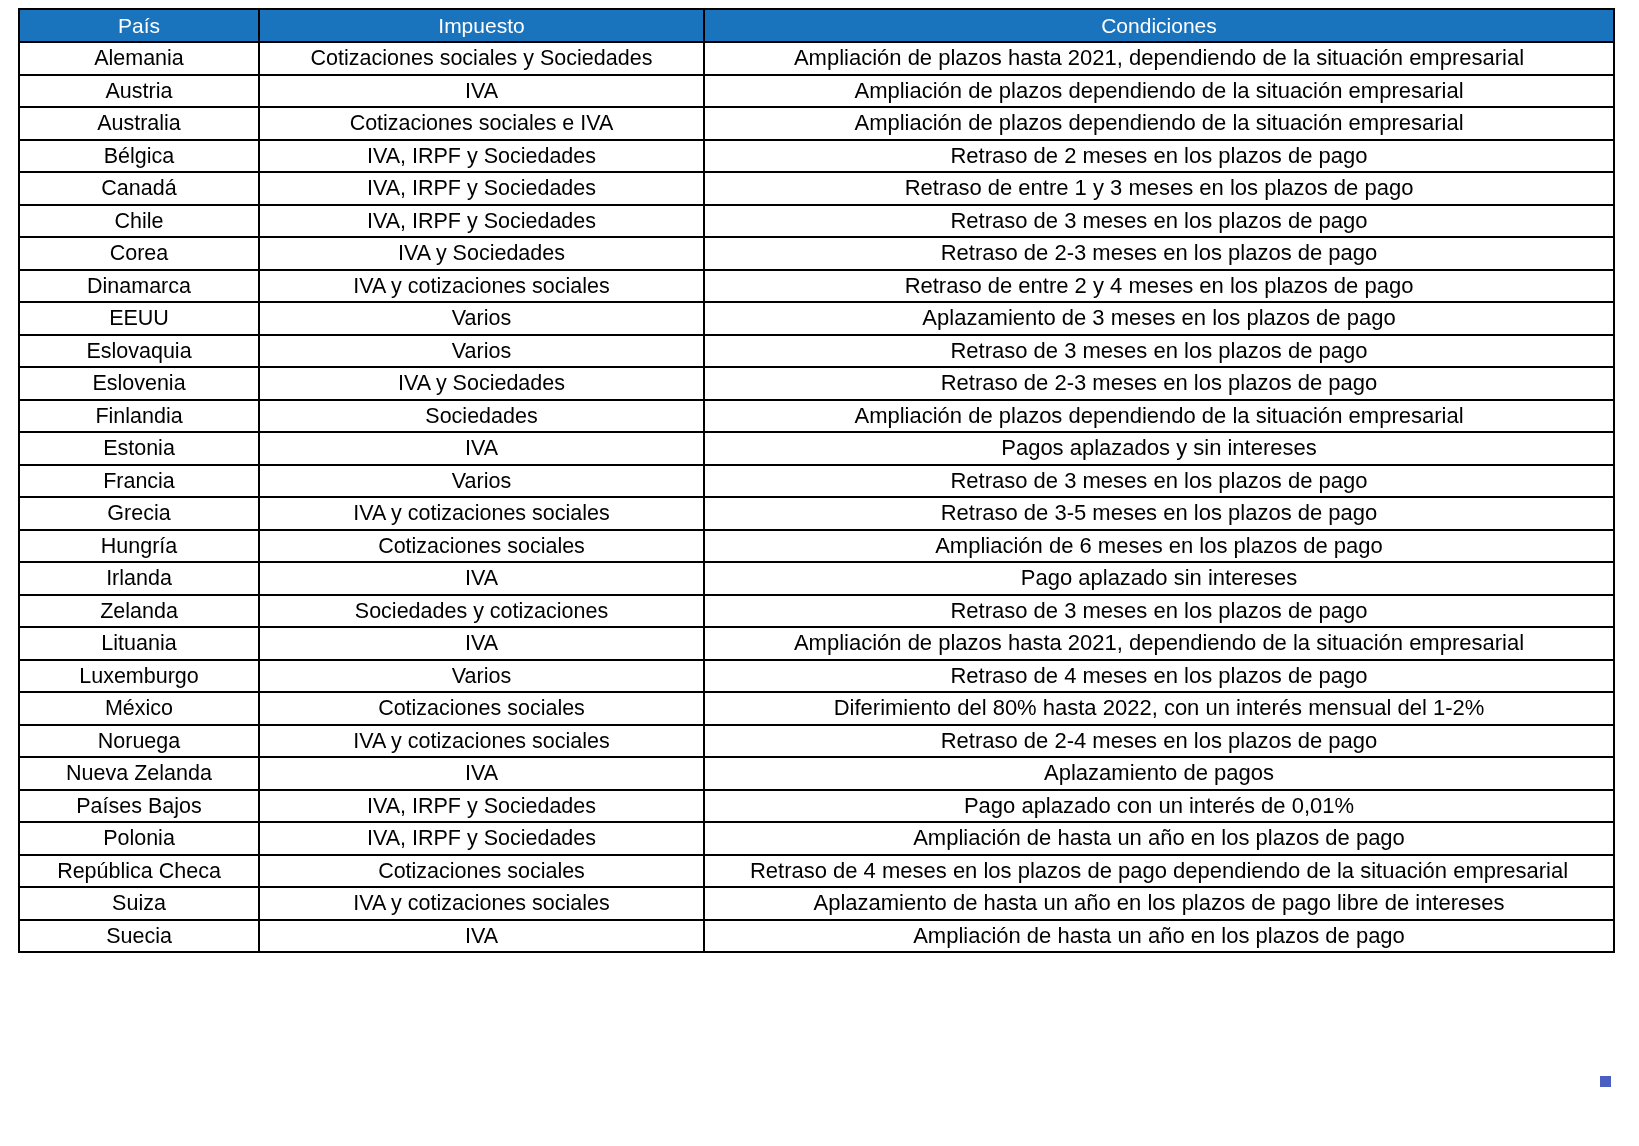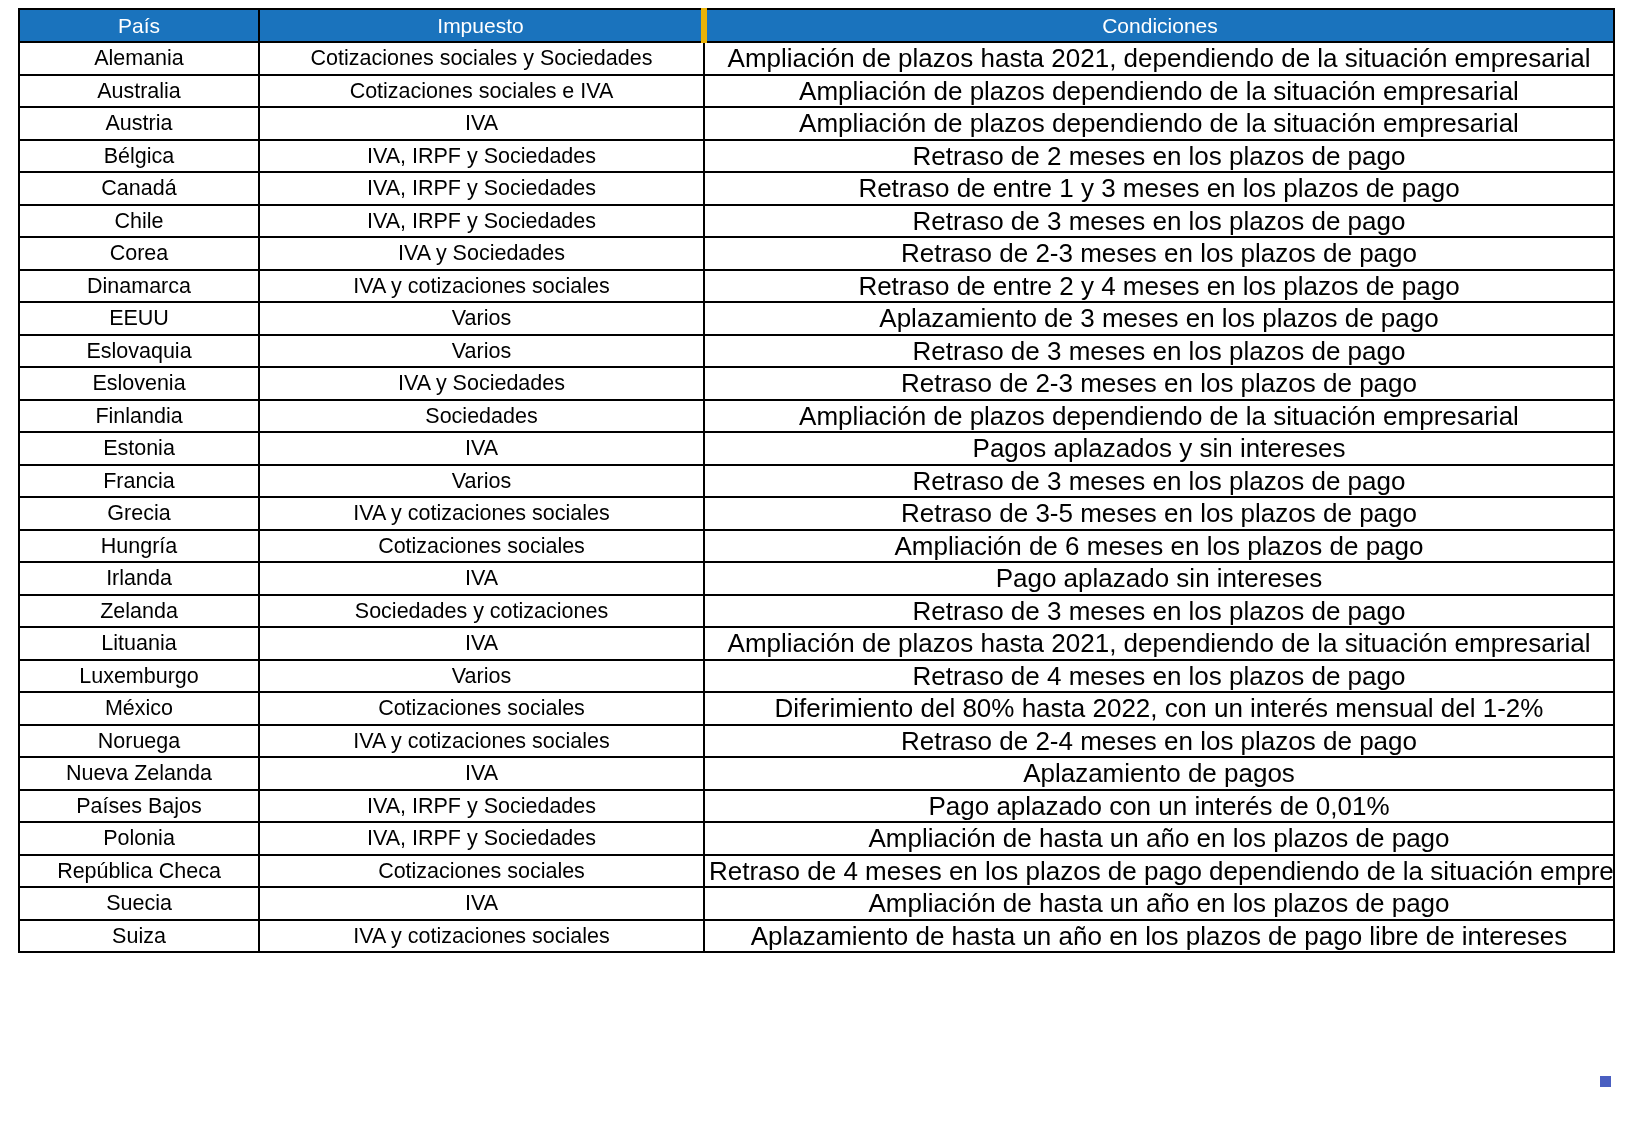--- a/index.html
+++ b/index.html
@@ -42,31 +42,31 @@
     background: #1A73BD;
     color: #ffffff;
     font-weight: normal;
     font-size: 21px;
     height: 31px;
     line-height: 31px;
     border-top: 2px solid #000000;
     border-bottom: 2px solid #000000;
   }
   table.tax-table thead th.gap-left {
-    border-left: 6px solid #eab308;
+    border-left: 2px solid #eab308;
   }
   table.tax-table tbody td {
     background: #ffffff;
     color: #000000;
     font-size: 21.5px;
     height: 30.5px;
     line-height: 30px;
   }
   table.tax-table tbody td.cond {
-    font-size: 26px;
+    font-size: 22px;
   }
   
   #resize-handle {
     position: absolute;
     left: 1600px;
     top: 1076px;
     width: 11px;
     height: 11px;
     background: #4A5FC1;
   }
@@ -88,30 +88,30 @@
         <th class="gap-left">Condiciones</th>
       </tr>
     </thead>
     <tbody id="table-body">
         <tr>
           <td>Alemania</td>
           <td>Cotizaciones sociales y Sociedades</td>
           <td class="cond">Ampliación de plazos hasta 2021, dependiendo de la situación empresarial</td>
         </tr>
         <tr>
+          <td>Austria</td>
+          <td>IVA</td>
+          <td class="cond">Ampliación de plazos dependiendo de la situación empresarial</td>
+        </tr>
+        <tr>
           <td>Australia</td>
           <td>Cotizaciones sociales e IVA</td>
           <td class="cond">Ampliación de plazos dependiendo de la situación empresarial</td>
         </tr>
         <tr>
-          <td>Austria</td>
-          <td>IVA</td>
-          <td class="cond">Ampliación de plazos dependiendo de la situación empresarial</td>
-        </tr>
-        <tr>
           <td>Bélgica</td>
           <td>IVA, IRPF y Sociedades</td>
           <td class="cond">Retraso de 2 meses en los plazos de pago</td>
         </tr>
         <tr>
           <td>Canadá</td>
           <td>IVA, IRPF y Sociedades</td>
           <td class="cond">Retraso de entre 1 y 3 meses en los plazos de pago</td>
         </tr>
         <tr>
@@ -213,26 +213,26 @@
           <td>Polonia</td>
           <td>IVA, IRPF y Sociedades</td>
           <td class="cond">Ampliación de hasta un año en los plazos de pago</td>
         </tr>
         <tr>
           <td>República Checa</td>
           <td>Cotizaciones sociales</td>
           <td class="cond">Retraso de 4 meses en los plazos de pago dependiendo de la situación empresarial</td>
         </tr>
         <tr>
+          <td>Suiza</td>
+          <td>IVA y cotizaciones sociales</td>
+          <td class="cond">Aplazamiento de hasta un año en los plazos de pago libre de intereses</td>
+        </tr>
+        <tr>
           <td>Suecia</td>
           <td>IVA</td>
           <td class="cond">Ampliación de hasta un año en los plazos de pago</td>
-        </tr>
-        <tr>
-          <td>Suiza</td>
-          <td>IVA y cotizaciones sociales</td>
-          <td class="cond">Aplazamiento de hasta un año en los plazos de pago libre de intereses</td>
         </tr>
       </tbody>
   </table>
 </div>
 
 <div id="resize-handle"></div>
 
 </body></html>

